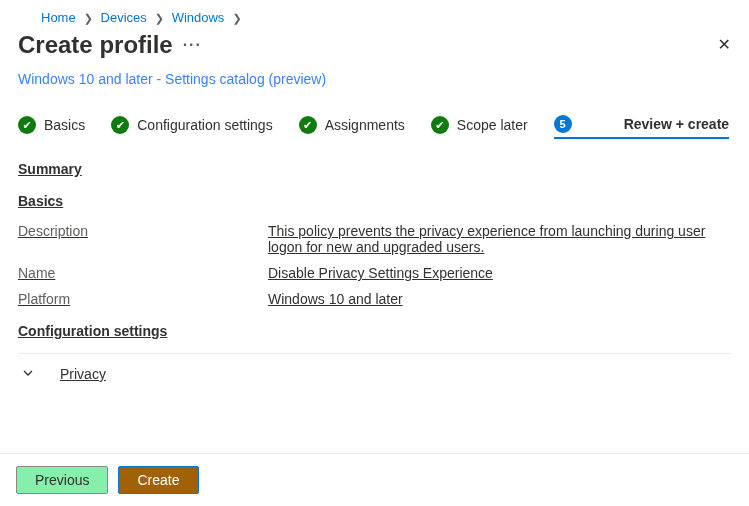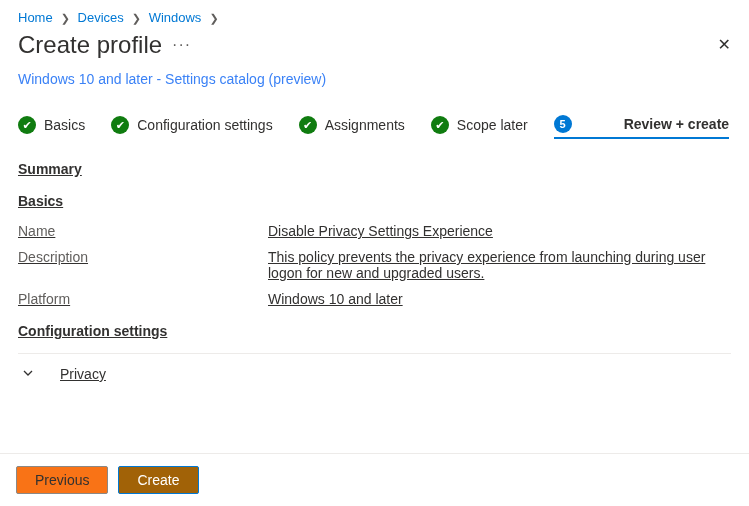--- a/index.html
+++ b/index.html
@@ -1,24 +1,24 @@
 <!DOCTYPE html>
 <html><head>
   <meta charset="utf-8">
   <style>
     * { margin: 0; padding: 0; box-sizing: border-box; }
     body { font-family: "Segoe UI", -apple-system, sans-serif; font-size: 14px; color: #323130; background: #fff; width: 749px; height: 506px; position: relative; }
     
-    .breadcrumb { padding: 10px 18px 4px; font-size: 13px; }
+    .breadcrumb { padding: 10px 18px 4px; font-size: 13px; margin-left: 23px; }
     .breadcrumb a { color: #0078d4; text-decoration: none; margin-right: 4px; }
     .breadcrumb .sep { color: #605e5c; margin: 0 4px; font-size: 11px; }
     
     .header-row { display: flex; align-items: flex-start; padding: 0 18px; position: relative; }
     .title-block { flex: 1; }
-    .page-title { font-size: 24px; font-weight: 400; margin-top: 2px; display: flex; align-items: center; gap: 10px; }
+    .page-title { font-size: 24px; font-weight: 700; margin-top: 2px; display: flex; align-items: center; gap: 10px; }
     .ellipsis { color: #605e5c; font-size: 16px; letter-spacing: 1px; vertical-align: middle; cursor: pointer; }
     .subtitle { font-size: 14px; color: #3b82f6; margin-top: 12px; }
     .close-btn { position: absolute; right: 18px; top: 6px; font-size: 16px; color: #323130; cursor: pointer; font-weight: 300; }
     
     .steps { display: flex; gap: 26px; padding: 28px 18px 0; align-items: center; }
     .step { display: flex; align-items: center; gap: 8px; padding-bottom: 4px; }
     .step-label { font-size: 14px; color: #323130; }
     .step.active { border-bottom: 2px solid #0078d4; }
     .step.active .step-label { font-weight: 600; padding-left: 44px; }
     .check-icon { width: 18px; height: 18px; border-radius: 50%; background: #107c10; display: inline-flex; align-items: center; justify-content: center; color: #fff; font-size: 11px; }
@@ -31,21 +31,21 @@
     .kv { display: flex; margin-bottom: 10px; }
     .kv .k { width: 250px; color: #605e5c; font-size: 14px; }
     .kv .v { flex: 1; color: #323130; font-size: 14px; }
     
     .divider { border: none; border-top: 1px solid #edebe9; margin: 14px 0 0; }
     .expandable { display: flex; align-items: center; gap: 26px; padding: 12px 4px; cursor: pointer; }
     .chevron { font-size: 12px; color: #323130; }
     
     .footer { position: absolute; bottom: 0; left: 0; right: 0; border-top: 1px solid #edebe9; padding: 12px 16px; display: flex; gap: 10px; background:#fff; }
     .btn { font-size: 14px; padding: 5px 18px; border-radius: 2px; cursor: pointer; font-family: inherit; }
-    .btn-secondary { background: #f97316; border: 1px solid #8a8886; color: #323130; }
+    .btn-secondary { background: #86efac; border: 1px solid #8a8886; color: #323130; }
     .btn-primary { background: #a16207; border: 1px solid #0078d4; color: #fff; }
   </style>
 </head>
 <body>
 
 <div class="breadcrumb">
   <a>Home</a><span class="sep">❯</span>
   <a>Devices</a><span class="sep">❯</span>
   <a>Windows</a><span class="sep">❯</span>
 </div>
@@ -82,26 +82,26 @@
     <span class="num-icon">5</span>
     <span class="step-label">Review + create</span>
   </div>
 </div>
 
 <div class="content">
   <div class="section-title">Summary</div>
   <div class="section-sub">Basics</div>
 
   <div class="kv">
+    <div class="k">Description</div>
+    <div class="v">This policy prevents the privacy experience from launching during user logon for new and upgraded users.</div>
+  </div>
+  <div class="kv">
     <div class="k">Name</div>
     <div class="v">Disable Privacy Settings Experience</div>
-  </div>
-  <div class="kv">
-    <div class="k">Description</div>
-    <div class="v">This policy prevents the privacy experience from launching during user logon for new and upgraded users.</div>
   </div>
   <div class="kv">
     <div class="k">Platform</div>
     <div class="v">Windows 10 and later</div>
   </div>
 
   <div class="section-sub">Configuration settings</div>
   <hr class="divider">
   <div class="expandable">
     <span class="chevron">

